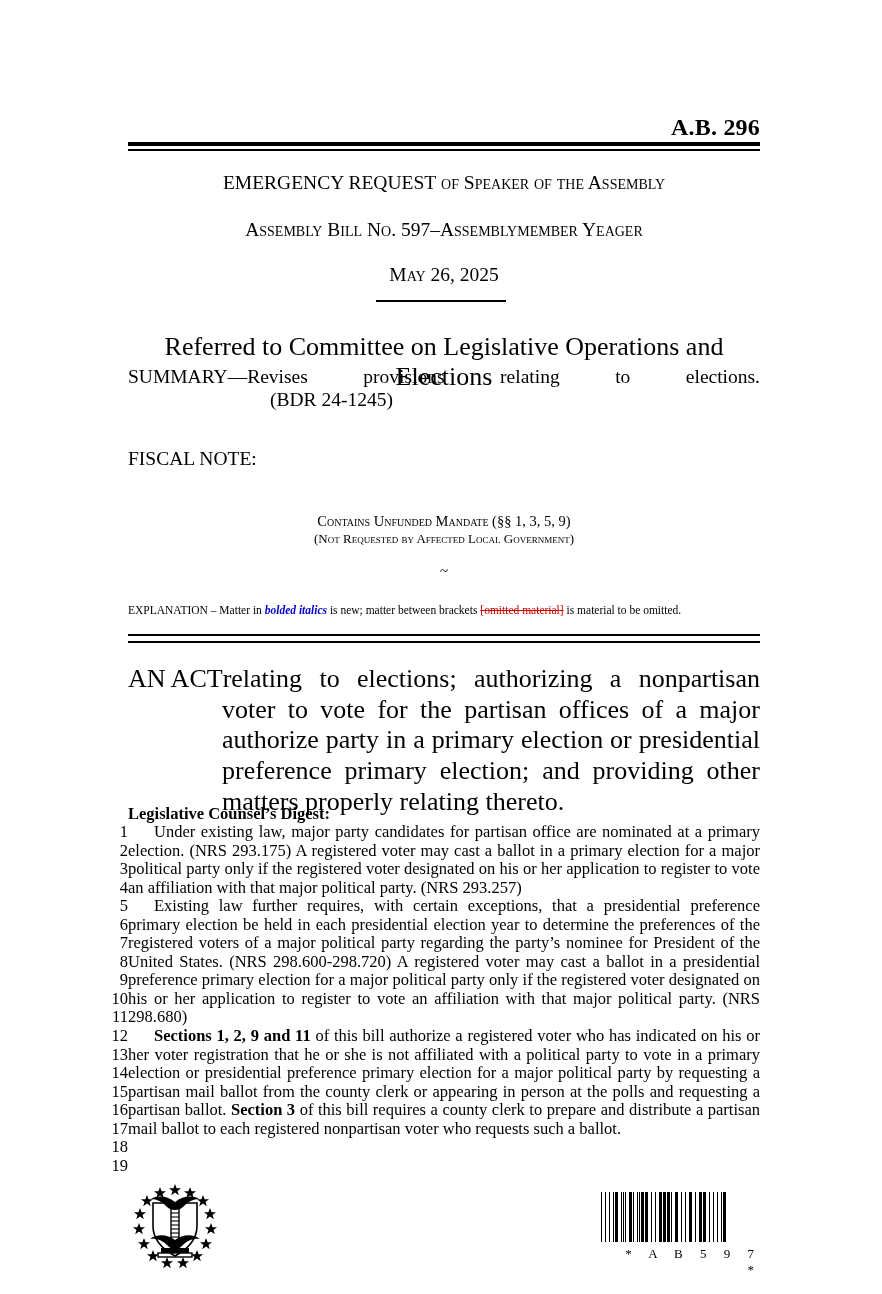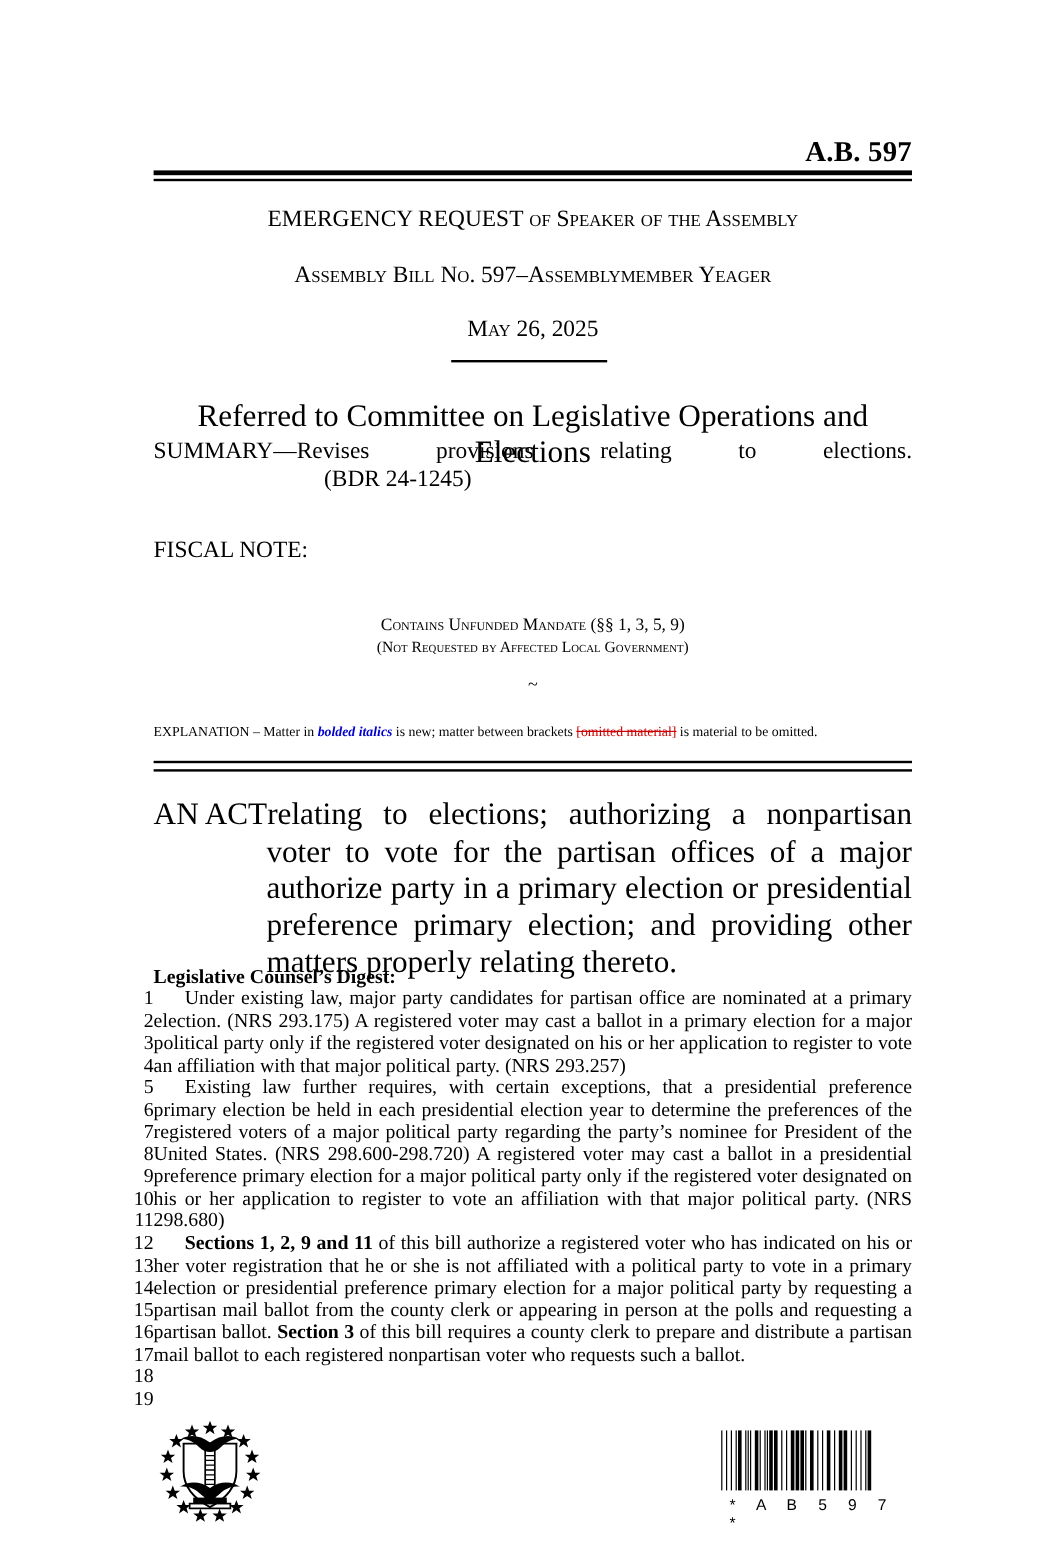--- a/index.html
+++ b/index.html
@@ -292,33 +292,33 @@
   .barcode i {
     display: block;
     background: #000;
     height: 100%;
   }
   .barcode i.sp {
     background: transparent;
   }
   .barcode-text {
     margin-top: 4px;
-    text-align: left;
+    text-align: right;
     font-size: 13px;
     letter-spacing: 7px;
     padding-left: 7px;
-    font-family: Liberation Sans, sans-serif;
+    font-family: Liberation Serif, serif;
   }
 </style>
 </head>
 <body>
 
 <div class="page">
 
-  <div class="bill-no">A.B. 597</div>
+  <div class="bill-no">A.B. 296</div>
   <div class="rule-thick"></div>
   <div class="rule-thin-under"></div>
 
   <div class="er-line">
     <span class="lead">EMERGENCY REQUEST</span><span class="sc"> of Speaker of the Assembly</span>
   </div>
 
   <div class="abno-line">Assembly Bill No. 597–Assemblymember Yeager</div>
 
   <div class="date-line">May 26, 2025</div>

